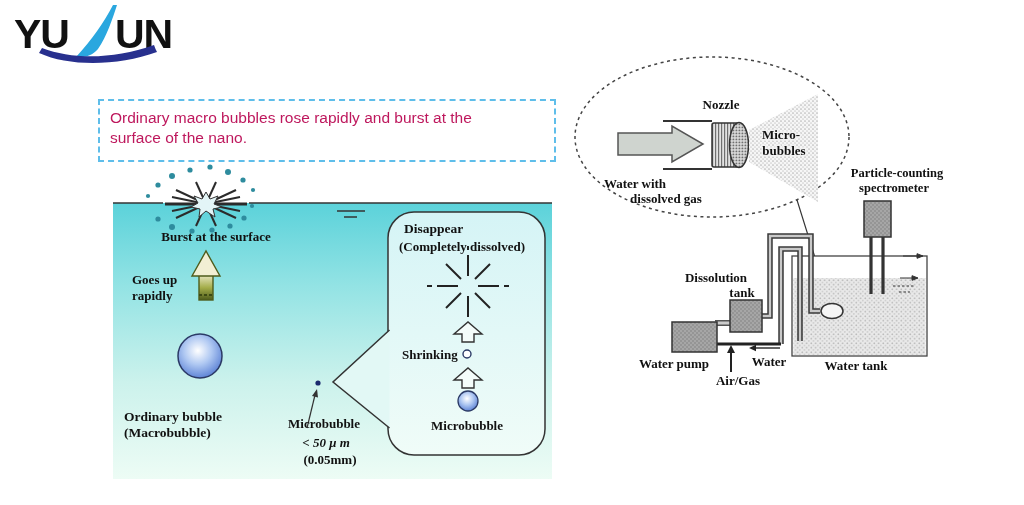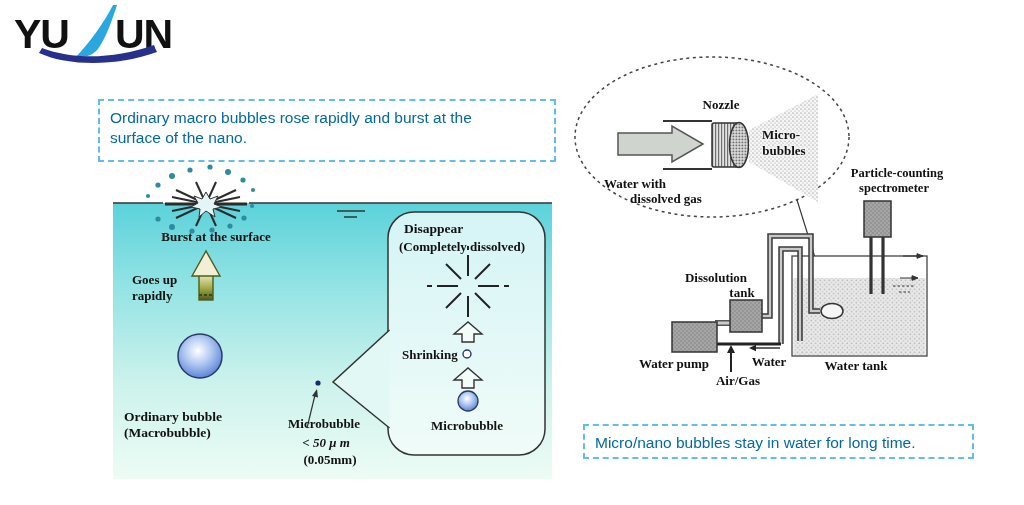--- a/index.html
+++ b/index.html
@@ -2,21 +2,21 @@
 <html><head>
 <meta charset="utf-8">
 <style>
   html,body{margin:0;padding:0;background:#fff;}
   #canvas{position:relative;width:1024px;height:505px;background:#ffffff;overflow:hidden;
           font-family:"Liberation Sans",sans-serif;}
   .abs{position:absolute;}
   .caption-box{
      border:2px dashed #5fbeea;
      background:#ffffff;
-     color:#0369a1;
+     color:#be185d;
      font-size:15.5px;
      line-height:1.32;
      box-sizing:border-box;
      padding:7px 10px;
   }
   
   text{font-family:"Liberation Serif",serif;font-weight:bold;fill:#111;}
   .t13{font-size:13px;}
   .t12{font-size:12.5px;}
   .t14{font-size:13.5px;}
@@ -257,17 +257,14 @@
     <text class="t13" x="716" y="282" text-anchor="middle">Dissolution</text>
     <text class="t13" x="742" y="297" text-anchor="middle">tank</text>
     <text class="t13" x="674" y="368" text-anchor="middle">Water pump</text>
     <text class="t13" x="738" y="385" text-anchor="middle">Air/Gas</text>
     <text class="t13" x="769" y="366" text-anchor="middle">Water</text>
     <text class="t13" x="856" y="370" text-anchor="middle">Water tank</text>
     <text class="t12" x="897" y="177" text-anchor="middle">Particle-counting</text>
     <text class="t12" x="894" y="192" text-anchor="middle">spectrometer</text>
   </svg>
 
-  <div class="abs caption-box" style="left:583px;top:424px;width:391px;height:35px">
-    <div>Micro/nano bubbles stay in water for long time.</div>
-  </div>
 
 </div>
 
 </body></html>

